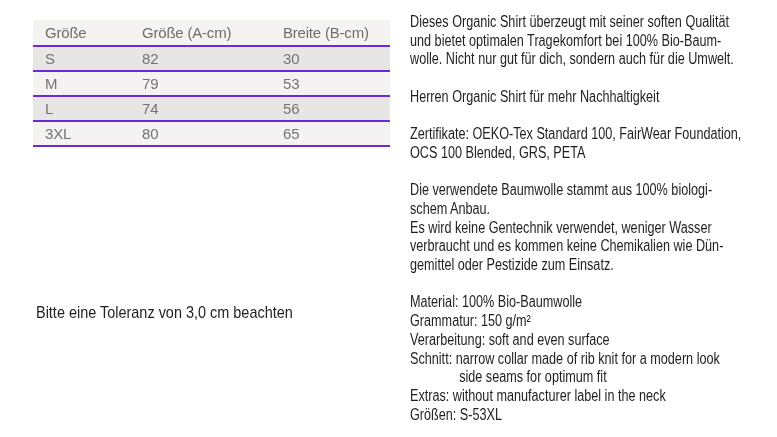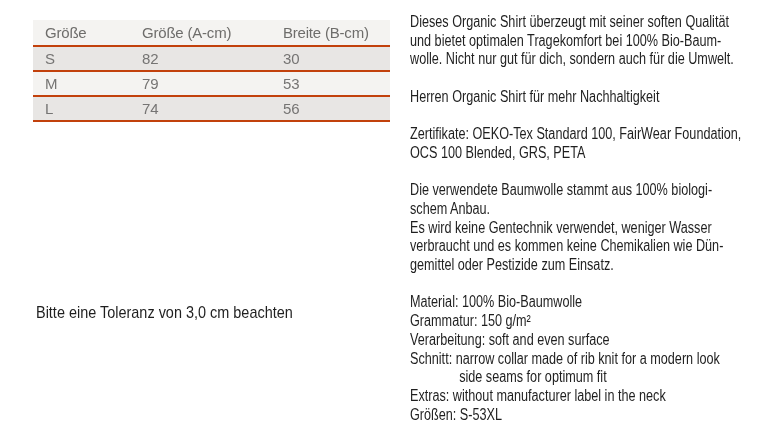--- a/index.html
+++ b/index.html
@@ -24,21 +24,21 @@
     border-spacing: 0;
     font-size: 15px;
     letter-spacing: -0.2px;
     color: #757473;
   }
   .size-table th,
   .size-table td {
     text-align: left;
     vertical-align: middle;
     padding: 0 0 0 12px;
-    border-bottom: 2px solid #c2410c;
+    border-bottom: 2px solid #6d28d9;
     font-weight: normal;
   }
   .size-table thead th {
     height: 27px;
     background: #f4f3f1;
     color: #6e6d6b;
   }
   .size-table tbody td { height: 25px; }
   .size-table tbody tr:nth-child(odd)  td { background: #e8e6e4; }
   .size-table tbody tr:nth-child(even) td { background: #f4f3f1; }
@@ -100,20 +100,25 @@
       <tr>
         <td>M</td>
         <td>79</td>
         <td>53</td>
       </tr>
       <tr>
         <td>L</td>
         <td>74</td>
         <td>56</td>
       </tr>
+      <tr>
+        <td>3XL</td>
+        <td>80</td>
+        <td>65</td>
+      </tr>
     </tbody>
   </table>
 
   <div class="tolerance">Bitte eine Toleranz von 3,0 cm beachten</div>
 
   <div class="description">
     <div class="para">Dieses Organic Shirt überzeugt mit seiner soften Qualität
 und bietet optimalen Tragekomfort bei 100% Bio-Baum-
 wolle. Nicht nur gut für dich, sondern auch für die Umwelt.</div>
     <div class="para">Herren Organic Shirt für mehr Nachhaltigkeit</div>

